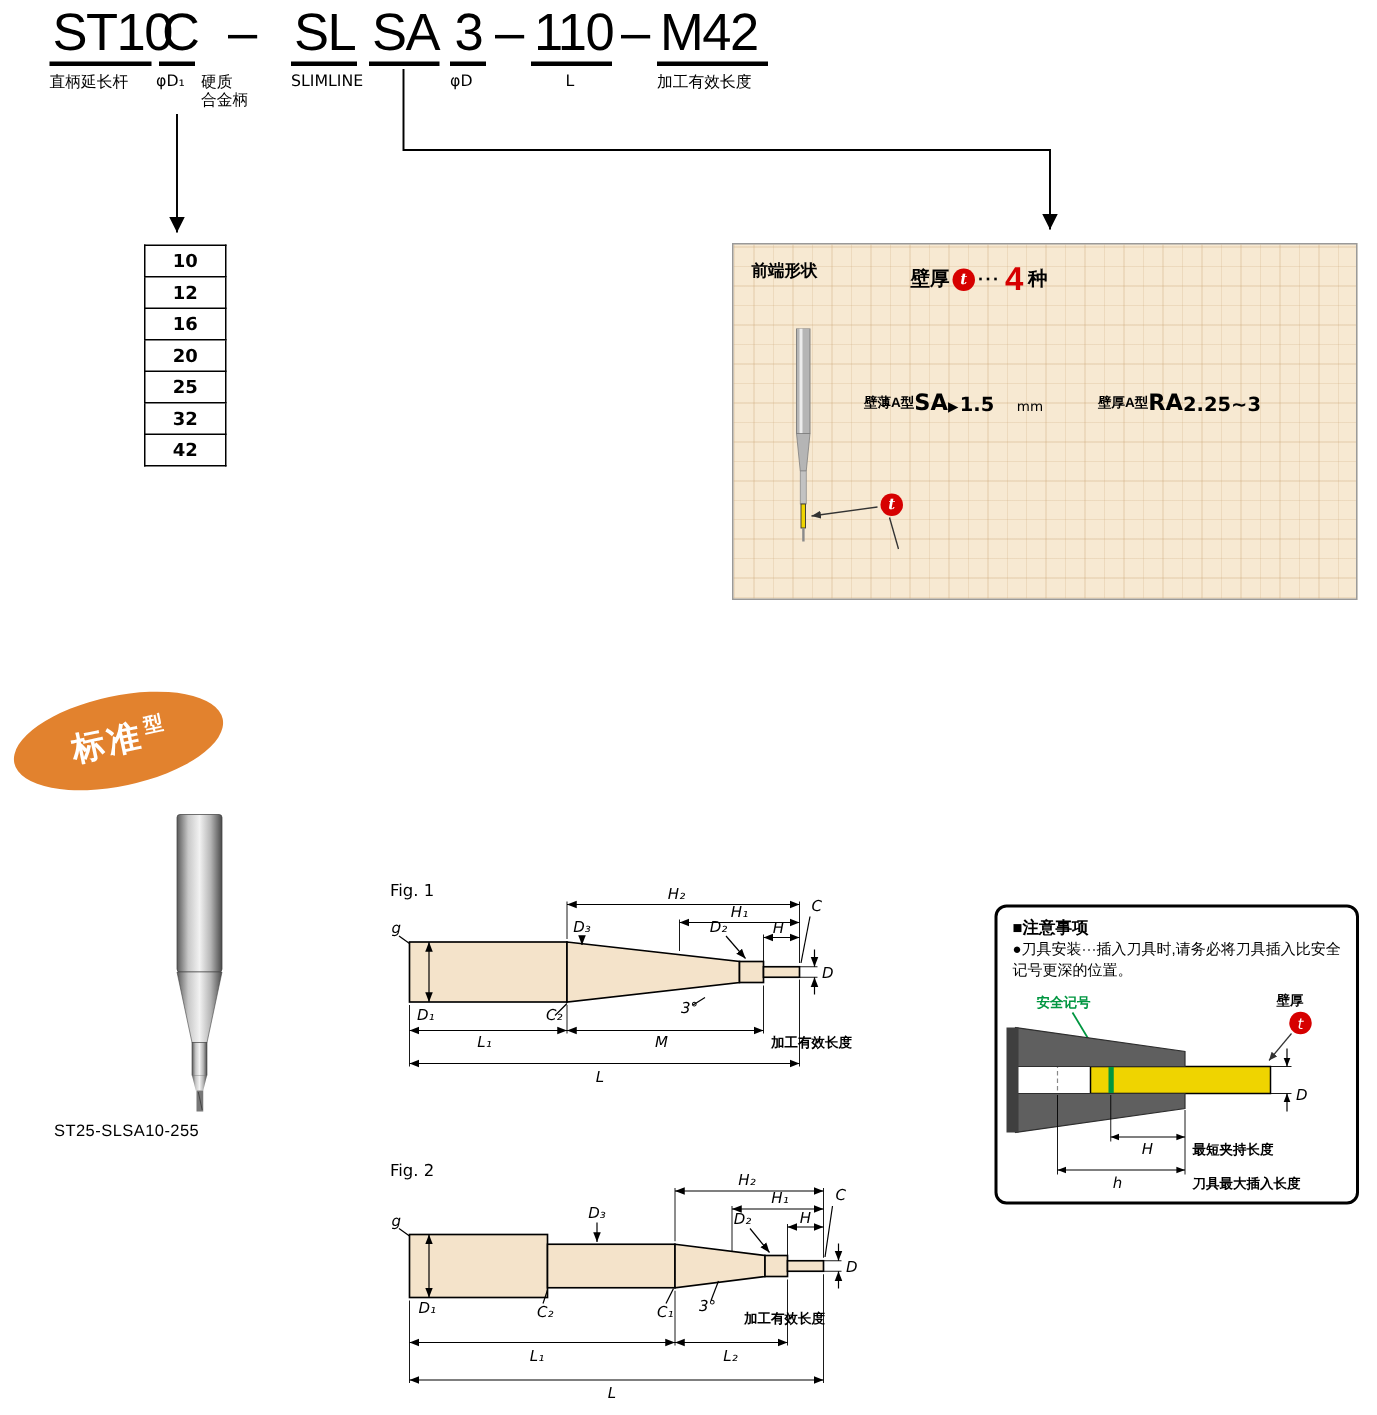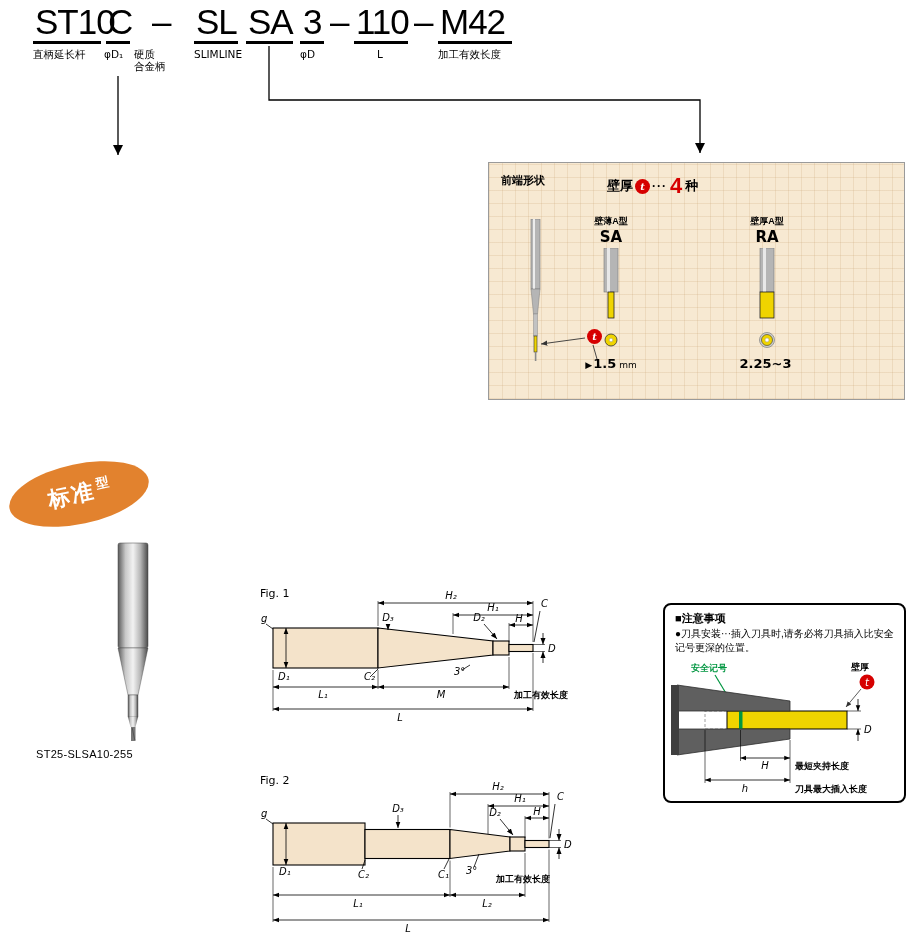--- a/index.html
+++ b/index.html
@@ -21,27 +21,27 @@
     background-image:
       repeating-linear-gradient(0deg,rgba(196,156,106,.20) 0,rgba(196,156,106,.20) 1px,transparent 1px,transparent 13px),
       repeating-linear-gradient(90deg,rgba(196,156,106,.20) 0,rgba(196,156,106,.20) 1px,transparent 1px,transparent 13px)}
   #tip-title{position:absolute;left:12px;top:10px;font-size:11px;font-weight:700}
   #wall-row{position:absolute;left:118px;top:12px;display:flex;align-items:center;gap:2px}
   .wall-txt{font-size:13px;font-weight:700}
   .wall-dots{font-size:12px;font-weight:700;letter-spacing:1px}
   .wall-count{font-size:22px;font-weight:700;color:#d60000;line-height:1;margin:0 1px}
   .tcircle{display:inline-flex;align-items:center;justify-content:center;width:15px;height:15px;border-radius:50%;
     background:#d60000;color:#fff;font-size:10px;font-style:italic;font-weight:700;font-family:"DejaVu Serif",serif}
-  .tip-col{position:absolute;top:52px;width:70px;display:flex;flex-direction:column;align-items:center}
+  .tip-col{position:absolute;top:52px;width:70px;display:flex;flex-direction:row;align-items:center}
   .tip-cat{font-size:9px;font-weight:700;white-space:nowrap}
   .tip-code{font-size:15px;font-weight:700;font-family:"DejaVu Sans",sans-serif}
   .tip-glyph{margin-top:2px}
   .tip-range{margin-top:4px;font-size:13px;font-weight:700;font-family:"DejaVu Sans",sans-serif;white-space:nowrap;display:flex;align-items:baseline;gap:1px}
   .tip-range .ptr{font-size:9px}
-  .tip-range .unit{font-size:9px;font-weight:400;margin-left:2px}
+  .tip-range .unit{font-size:9px;font-weight:400;margin-left:14px}
   #panel-t{position:absolute;left:98px;top:166px}
 
   
   #badge{position:absolute;left:8px;top:464px;width:142px;height:60px;background:#e2822e;border-radius:50%;
     transform:rotate(-12deg);display:flex;align-items:center;justify-content:center;color:#fff}
   #badge .b1{font-size:22px;font-weight:700;letter-spacing:2px}
   #badge .b2{font-size:13px;font-weight:700;margin-left:2px;transform:translateY(-6px)}
 
   #photo-caption{position:absolute;left:36px;top:748px;font-size:11px;letter-spacing:.3px}
 
@@ -98,20 +98,45 @@
   <svg width="918" height="943" style="position:absolute;left:0;top:0;pointer-events:none">
     <defs>
       <marker id="ca" orient="auto" refX="8" refY="4" markerWidth="9" markerHeight="8">
         <path d="M0,0L8,4L0,8z" fill="#000"></path>
       </marker>
     </defs>
     <path d="M118,76 V155" class="conn" marker-end="url(#ca)"></path>
     <path d="M269,46 V100 H700 V153" class="conn" marker-end="url(#ca)"></path>
   </svg>
 
+  <table id="d1-table">
+    <tbody>
+        <tr>
+          <td>10</td>
+        </tr>
+    <tr>
+          <td>12</td>
+        </tr>
+    <tr>
+          <td>16</td>
+        </tr>
+    <tr>
+          <td>20</td>
+        </tr>
+    <tr>
+          <td>25</td>
+        </tr>
+    <tr>
+          <td>32</td>
+        </tr>
+    <tr>
+          <td>42</td>
+        </tr>
+  </tbody>
+    </table>
 
   <div id="tip-panel">
     <div id="tip-title">前端形状</div>
 
     <div id="wall-row">
       <span class="wall-txt">壁厚</span>
       <span class="tcircle">t</span>
       <span class="wall-dots">···</span>
       <span class="wall-count">4</span>
       <span class="wall-txt">种</span>

